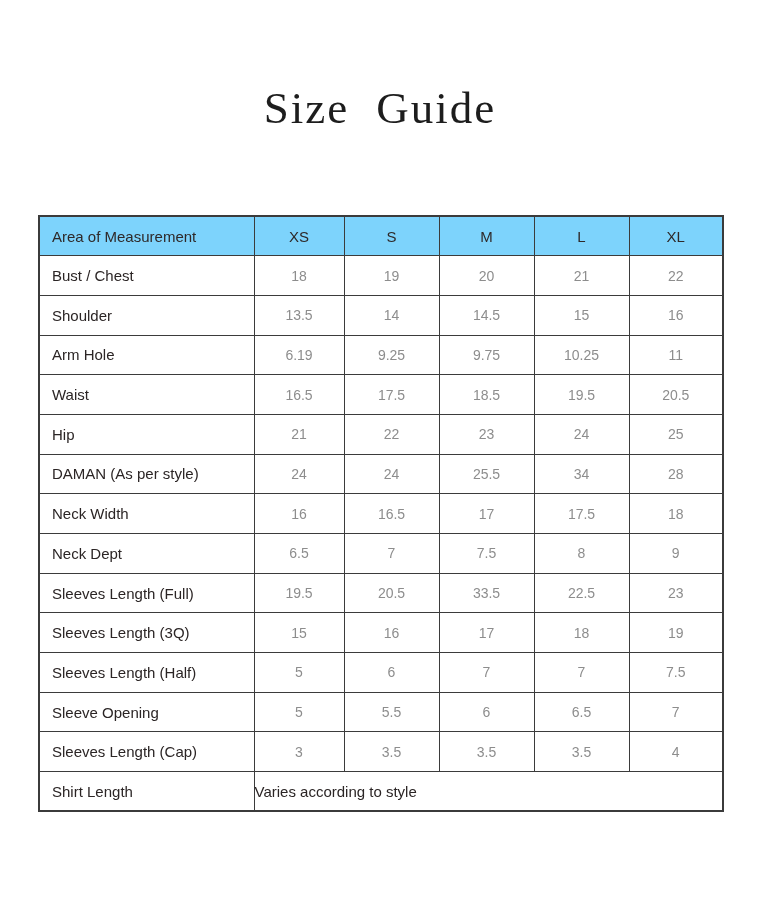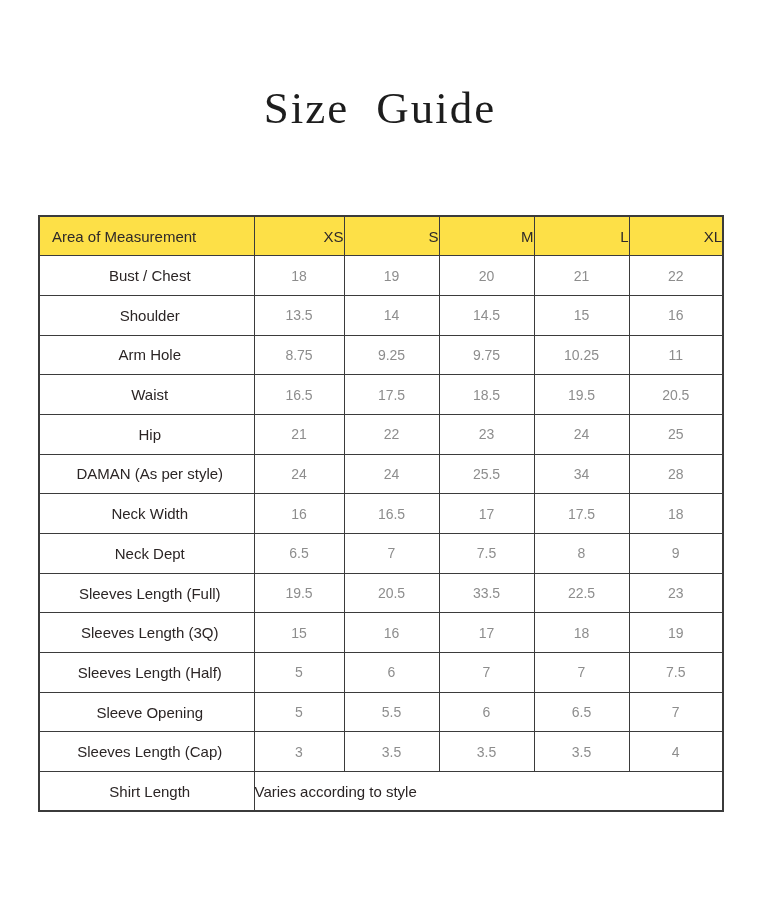--- a/index.html
+++ b/index.html
@@ -35,35 +35,34 @@
     table-layout: fixed;
     border: 2px solid #3b3b3b;
   }
   .size-table th, .size-table td {
     border: 1px solid #3b3b3b;
     height: 39.7px;
     font-size: 15px;
     vertical-align: middle;
   }
   .size-table thead th {
-    background: #fde047;
+    background: #7dd3fc;
     font-weight: 400;
     color: #2e2929;
   }
   .size-table th.col-label, .size-table td.row-label {
     text-align: left;
     padding-left: 12px;
     padding-right: 6px;
   }
   .size-table td.row-label {
     color: #2b2525;
     font-weight: 400;
-    text-align: center;
-  }
-  .size-table th.col-size { text-align: right; }
+  }
+  .size-table th.col-size { text-align: center; }
   .size-table td.cell-value {
     text-align: center;
     color: #8d8d8d;
     font-size: 14px;
   }
   .size-table td.cell-span {
     text-align: left;
     color: #2b2525;
     font-size: 15px;
   }
@@ -105,21 +104,21 @@
         <tr>
           <td class="row-label">Shoulder</td>
           <td class="cell-value">13.5</td>
           <td class="cell-value">14</td>
           <td class="cell-value">14.5</td>
           <td class="cell-value">15</td>
           <td class="cell-value">16</td>
         </tr>
         <tr>
           <td class="row-label">Arm Hole</td>
-          <td class="cell-value">8.75</td>
+          <td class="cell-value">6.19</td>
           <td class="cell-value">9.25</td>
           <td class="cell-value">9.75</td>
           <td class="cell-value">10.25</td>
           <td class="cell-value">11</td>
         </tr>
         <tr>
           <td class="row-label">Waist</td>
           <td class="cell-value">16.5</td>
           <td class="cell-value">17.5</td>
           <td class="cell-value">18.5</td>

